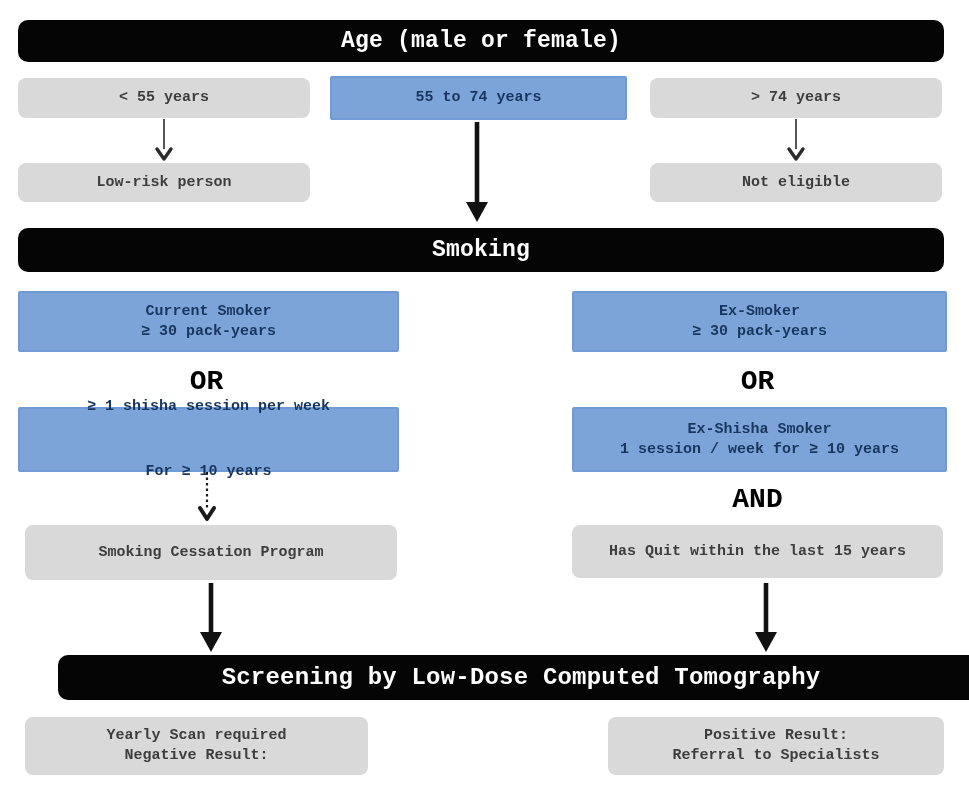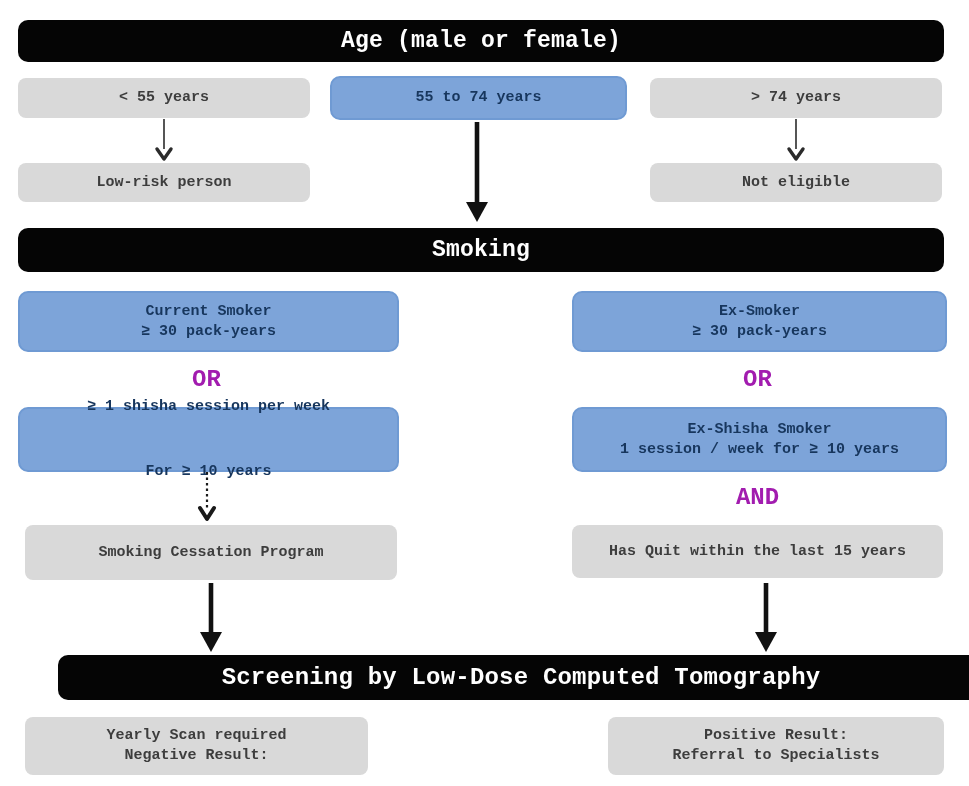--- a/index.html
+++ b/index.html
@@ -28,25 +28,25 @@
     text-align:center;
   }
   .box.gray{
     background:var(--gray,#d9d9d9);
     color:var(--gray_text,#3d3d3d);
   }
   .box.blue{
     background:var(--blue,#7da4d9);
     color:var(--blue_text,#17365d);
     border:2px solid var(--blue_border,#6f9ad3);
-    border-radius:10px;
+    border-radius:2px;
   }
   .connector{
     position:absolute;
-    font-weight:bold;font-size:24px;color:#a21caf;
+    font-weight:bold;font-size:28px;color:#000000;
     text-align:center;
   }
   .arrow{position:absolute;}
 </style>
 </head>
 <body>
 
 <div id="stage">
 
   <div class="bar" style="left:18px;top:20px;width:926px;height:42px;">

